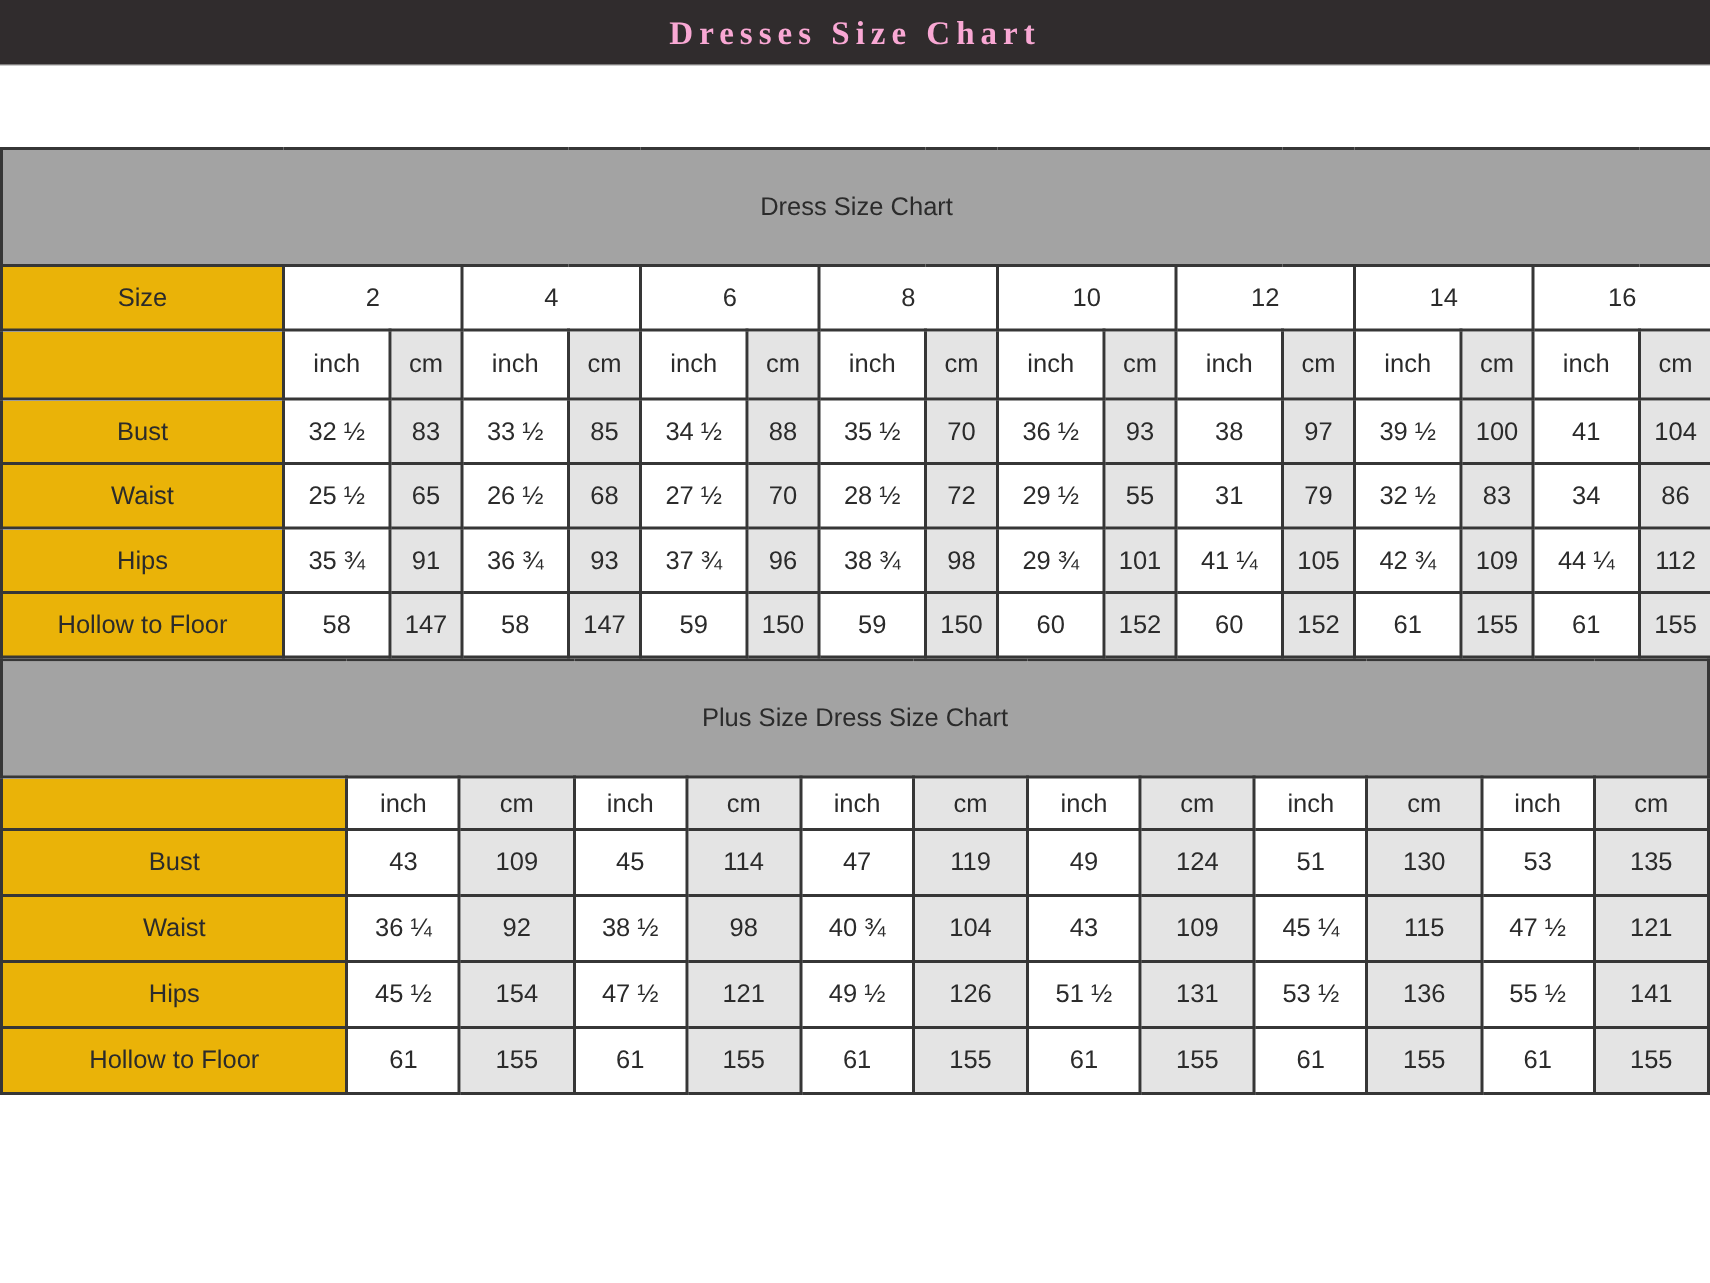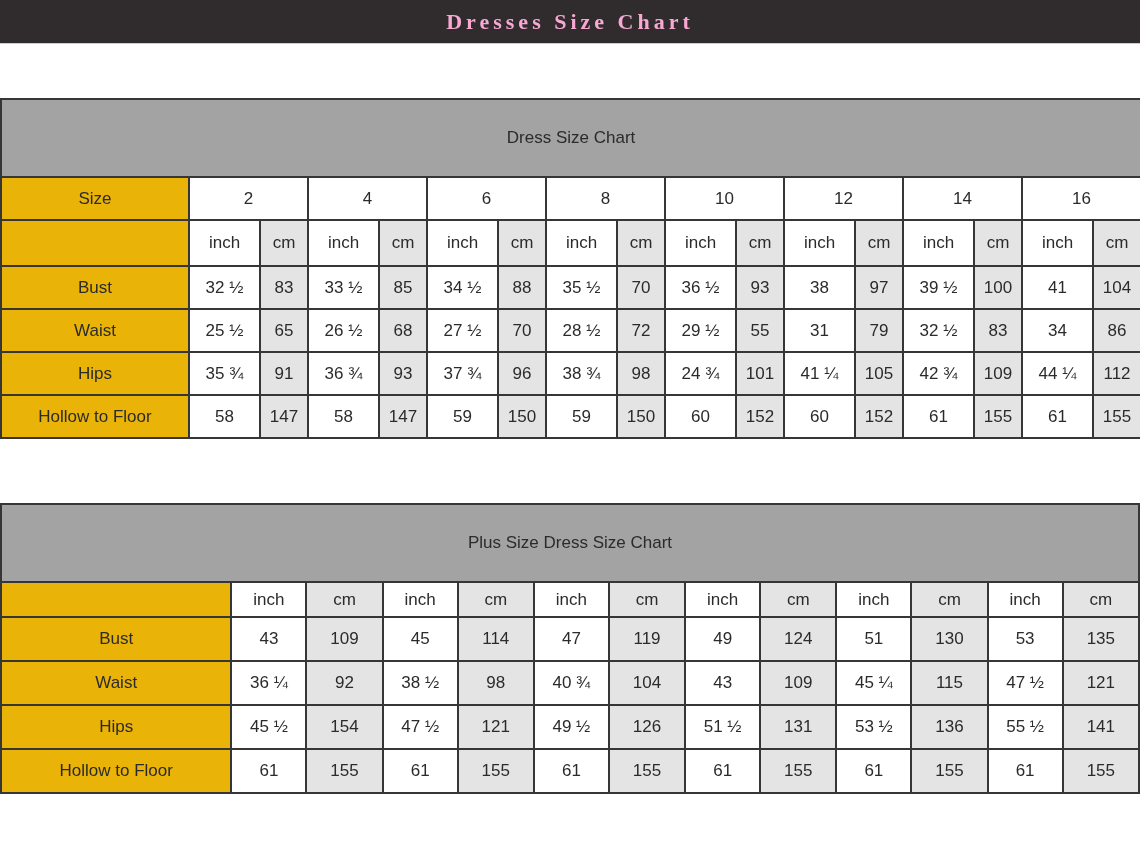--- a/index.html
+++ b/index.html
@@ -37,21 +37,21 @@
     border: 2px solid #363636;
     text-align: center;
     vertical-align: middle;
     font-size: 17px;
     font-weight: normal;
     padding: 0;
     overflow: hidden;
     white-space: nowrap;
   }
   #table-0 { margin-top: 54px; }
-  #table-1 { margin-top: 64px; }
+  #table-1 { }
   .row-title td {
     height: 76px;
     background: #a3a3a3;
     font-size: 21px;
     font-weight: bold;
   }
   .row-size td { height: 41px; background: #ffffff; }
   #table-0 .row-unit td { height: 44px; }
   #table-1 .row-unit td { height: 33px; }
   #table-0 .row-data td { height: 41px; }
@@ -162,21 +162,21 @@
       <tr class="row-data">
         <td class="labelcell">Hips</td>
         <td class="inchcell">35 ¾</td>
         <td class="cmcell">91</td>
         <td class="inchcell">36 ¾</td>
         <td class="cmcell">93</td>
         <td class="inchcell">37 ¾</td>
         <td class="cmcell">96</td>
         <td class="inchcell">38 ¾</td>
         <td class="cmcell">98</td>
-        <td class="inchcell">24 ¾</td>
+        <td class="inchcell">29 ¾</td>
         <td class="cmcell">101</td>
         <td class="inchcell">41 ¼</td>
         <td class="cmcell">105</td>
         <td class="inchcell">42 ¾</td>
         <td class="cmcell">109</td>
         <td class="inchcell">44 ¼</td>
         <td class="cmcell">112</td>
       </tr>
       <tr class="row-data">
         <td class="labelcell">Hollow to Floor</td>

